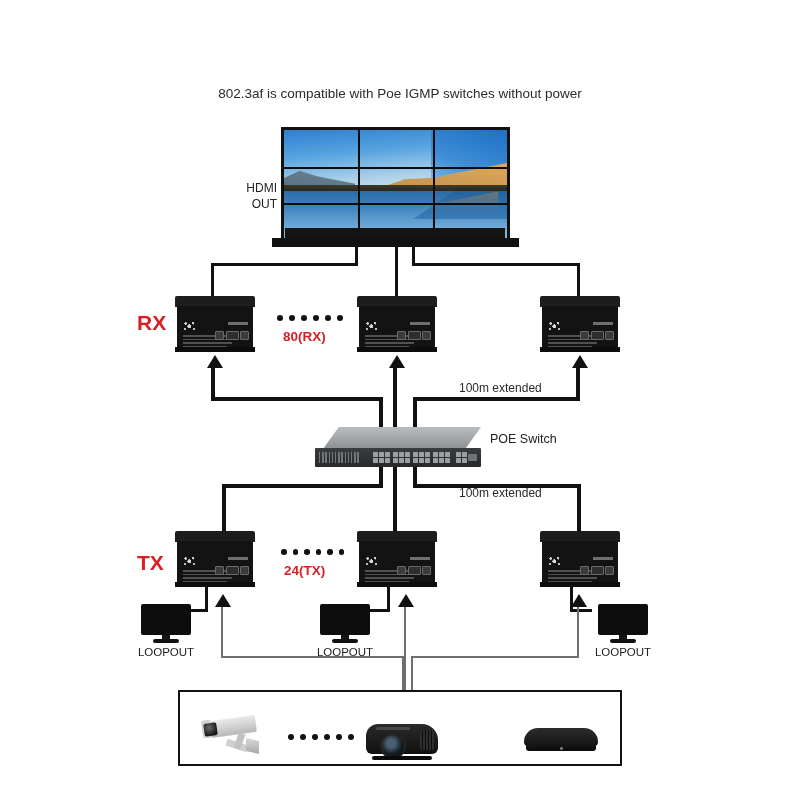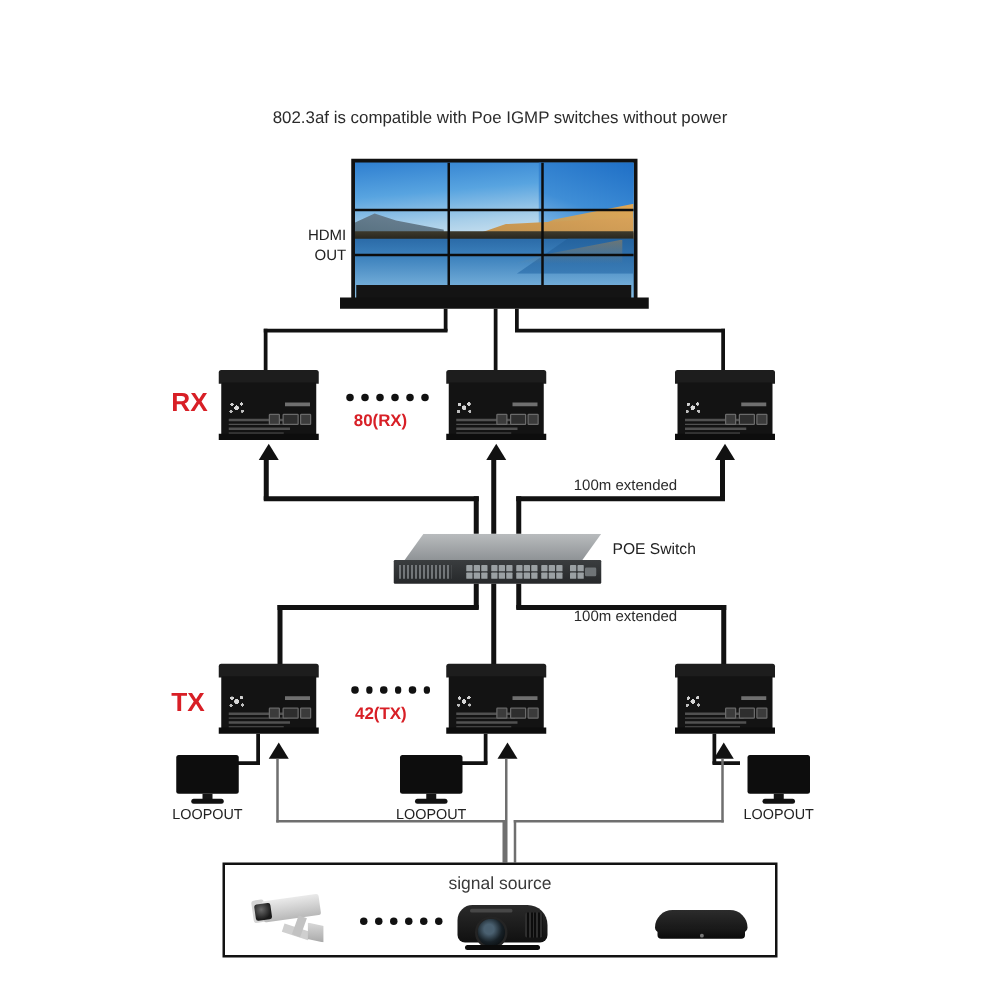--- a/index.html
+++ b/index.html
@@ -367,21 +367,21 @@
   <div class="abs" style="left:281px;top:549px;">
     <div class="dots small">
         <i></i>
         <i></i>
         <i></i>
         <i></i>
         <i></i>
         <i></i>
       </div>
   </div>
-  <div class="abs red-mid" style="left:284px;top:563px;">42(TX)</div>
+  <div class="abs red-mid" style="left:284px;top:563px;">24(TX)</div>
 
   <div class="abs ext" style="left:357px;top:531px;">
     <div class="lid"></div>
     <div class="body">
       <div class="logo"></div>
       <div class="brand"></div>
       <div class="lines">
           <i></i>
           <i></i>
           <i></i>
@@ -453,21 +453,20 @@
 
   <div class="abs arrow-up" style="left:398px;top:594px;"></div>
   <div class="abs wire-thin" style="left:404px;top:607px;width:2px;height:85px;"></div>
 
   <div class="abs arrow-up" style="left:571px;top:594px;"></div>
   <div class="abs wire-thin" style="left:577px;top:607px;width:2px;height:51px;"></div>
   <div class="abs wire-thin" style="left:411px;top:656px;width:168px;height:2px;"></div>
   <div class="abs wire-thin" style="left:411px;top:656px;width:2px;height:36px;"></div>
 
   <div class="abs" id="srcbox"></div>
-  <div class="abs" id="src-title">signal source</div>
 
   <div class="cam">
     <div class="hood"></div>
     <div class="bodyc"></div>
     <div class="lens"></div>
     <div class="armq"></div>
     <div class="armp"></div>
     <div class="mount"></div>
   </div>
 

